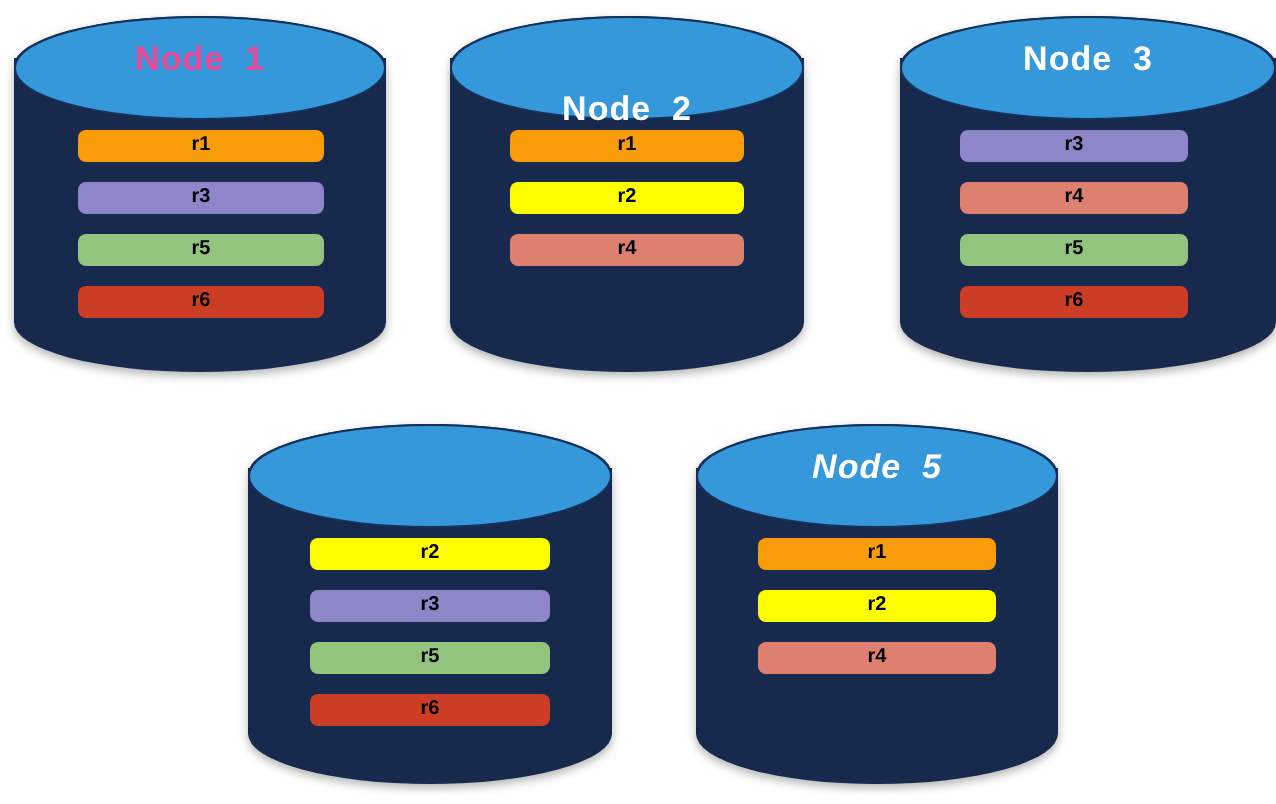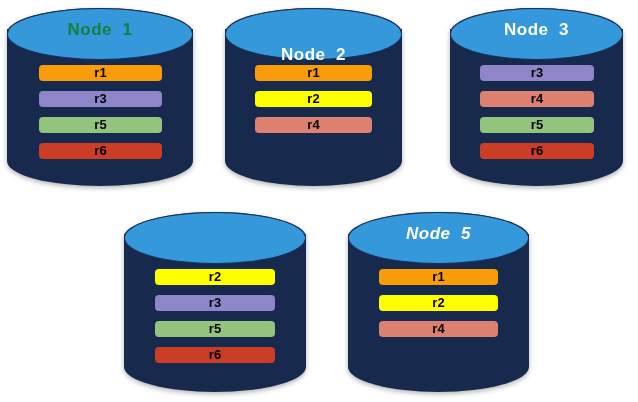--- a/index.html
+++ b/index.html
@@ -81,54 +81,54 @@
     width: 100%;
     height: 100%;
     z-index: 5;
   }
   .row-bar {
     position: absolute;
     height: 16px;
     border-radius: 4px;
     text-align: center;
     line-height: 16px;
-    font-size: 13px;
+    font-size: 10px;
     font-weight: bold;
     color: #000000;
     box-sizing: border-box;
   }
 </style>
 </head>
 <body>
 
 <div id="diagram">
     <div class="node" style="left: 7px; top: 8px; width: 186px; height: 178px;">
       <div class="cyl-body" style="background: rgb(23, 41, 77);"></div>
       <div class="cyl-mid" style="background: rgb(23, 41, 77);"></div>
       <div class="cyl-top" style="background: rgb(52, 152, 219); border-color: rgb(21, 50, 92);"></div>
-      <div class="cyl-title" style="color: #15803d;">Node  1</div>
+      <div class="cyl-title" style="color: #ec4899;">Node  1</div>
       <div class="rows">
         <div class="row-bar" style="left: 32px; top: 57px; width: 123px; background: rgb(249, 156, 9); color: rgb(0, 0, 0);">r1</div>
         <div class="row-bar" style="left: 32px; top: 83px; width: 123px; background: rgb(142, 134, 201); color: rgb(0, 0, 0);">r3</div>
         <div class="row-bar" style="left: 32px; top: 109px; width: 123px; background: rgb(147, 196, 125); color: rgb(0, 0, 0);">r5</div>
         <div class="row-bar" style="left: 32px; top: 135px; width: 123px; background: rgb(204, 61, 37); color: rgb(0, 0, 0);">r6</div>
       </div>
     </div>
     <div class="node" style="left: 225px; top: 8px; width: 177px; height: 178px;">
       <div class="cyl-body" style="background: rgb(23, 41, 77);"></div>
       <div class="cyl-mid" style="background: rgb(23, 41, 77);"></div>
       <div class="cyl-top" style="background: rgb(52, 152, 219); border-color: rgb(21, 50, 92);"></div>
       <div class="cyl-title" style="color: rgb(255, 255, 255); margin-top: 25px;">Node  2</div>
       <div class="rows">
         <div class="row-bar" style="left: 30px; top: 57px; width: 117px; background: rgb(249, 156, 9); color: rgb(0, 0, 0);">r1</div>
         <div class="row-bar" style="left: 30px; top: 83px; width: 117px; background: rgb(255, 255, 0); color: rgb(0, 0, 0);">r2</div>
         <div class="row-bar" style="left: 30px; top: 109px; width: 117px; background: rgb(221, 128, 112); color: rgb(0, 0, 0);">r4</div>
       </div>
     </div>
-    <div class="node" style="left: 450px; top: 8px; width: 173px; height: 178px;">
+    <div class="node" style="left: 450px; top: 8px; width: 173px; height: 178px; padding-left: 15px;">
       <div class="cyl-body" style="background: rgb(23, 41, 77);"></div>
       <div class="cyl-mid" style="background: rgb(23, 41, 77);"></div>
       <div class="cyl-top" style="background: rgb(52, 152, 219); border-color: rgb(21, 50, 92);"></div>
       <div class="cyl-title" style="color: rgb(255, 255, 255);">Node  3</div>
       <div class="rows">
         <div class="row-bar" style="left: 30px; top: 57px; width: 114px; background: rgb(142, 134, 201); color: rgb(0, 0, 0);">r3</div>
         <div class="row-bar" style="left: 30px; top: 83px; width: 114px; background: rgb(221, 128, 112); color: rgb(0, 0, 0);">r4</div>
         <div class="row-bar" style="left: 30px; top: 109px; width: 114px; background: rgb(147, 196, 125); color: rgb(0, 0, 0);">r5</div>
         <div class="row-bar" style="left: 30px; top: 135px; width: 114px; background: rgb(204, 61, 37); color: rgb(0, 0, 0);">r6</div>
       </div>

